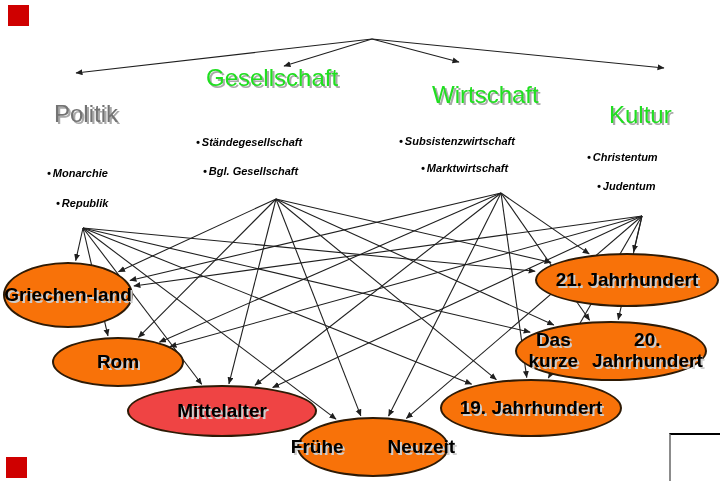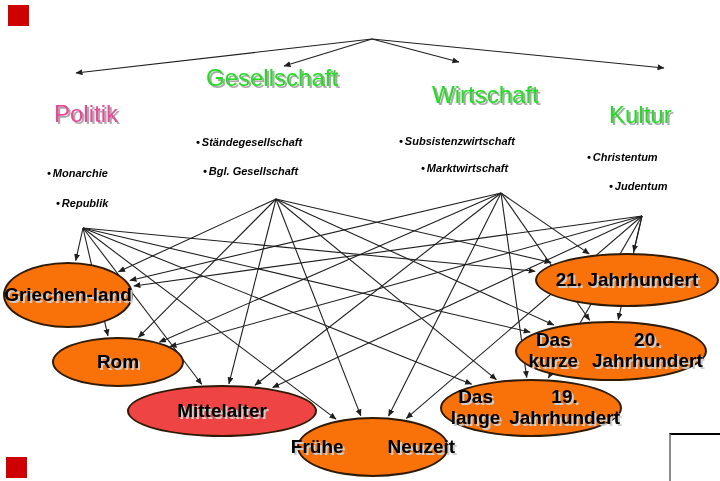--- a/index.html
+++ b/index.html
@@ -61,50 +61,49 @@
         <line x1="642" y1="216" x2="618.2147813195203" y2="319.5807910278956" stroke="#1f1f1f" stroke-width="1.1" marker-end="url(#ah)"></line>
         <line x1="642" y1="216" x2="633.6288683899855" y2="251.71682820272832" stroke="#1f1f1f" stroke-width="1.1" marker-end="url(#ah)"></line>
       </g>
   </svg>
   <div id="deco-layer">
       <div class="deco red-square" style="left: 8px; top: 5px; width: 21px; height: 21px; background: rgb(207, 0, 0);"></div>
       <div class="deco red-square" style="left: 6px; top: 457px; width: 21px; height: 21px; background: rgb(207, 0, 0);"></div>
       <div class="deco corner-box" style="left: 669px; top: 433px; width: 51px; height: 48px; border-top: 2px solid rgb(0, 0, 0); border-left: 2px solid rgb(140, 140, 140);"></div>
     </div>
   <div id="text-layer">
-      <div class="cat-header" style="left: 54px; top: 100px; color: #ec4899; text-shadow: rgb(169, 169, 169) 2px 2px 0px;">Politik</div>
+      <div class="cat-header" style="left: 54px; top: 100px; color: #737373; text-shadow: rgb(169, 169, 169) 2px 2px 0px;">Politik</div>
       <div class="bullet-item" style="left: 47px; top: 167px;"><span class="bullet-dot">•</span><span>Monarchie</span></div>
       <div class="bullet-item" style="left: 56px; top: 197px;"><span class="bullet-dot">•</span><span>Republik</span></div>
       <div class="cat-header" style="left: 206px; top: 64px; color: rgb(32, 223, 32); text-shadow: rgb(169, 169, 169) 2px 2px 0px;">Gesellschaft</div>
       <div class="bullet-item" style="left: 196px; top: 136px;"><span class="bullet-dot">•</span><span>Ständegesellschaft</span></div>
       <div class="bullet-item" style="left: 203px; top: 165px;"><span class="bullet-dot">•</span><span>Bgl. Gesellschaft</span></div>
       <div class="cat-header" style="left: 432px; top: 63px; color: rgb(32, 223, 32); text-shadow: rgb(169, 169, 169) 2px 2px 0px; margin-top: 18px;">Wirtschaft</div>
       <div class="bullet-item" style="left: 399px; top: 135px;"><span class="bullet-dot">•</span><span>Subsistenzwirtschaft</span></div>
       <div class="bullet-item" style="left: 421px; top: 162px;"><span class="bullet-dot">•</span><span>Marktwirtschaft</span></div>
       <div class="cat-header" style="left: 609px; top: 101px; color: rgb(32, 223, 32); text-shadow: rgb(169, 169, 169) 2px 2px 0px;">Kultur</div>
       <div class="bullet-item" style="left: 587px; top: 151px;"><span class="bullet-dot">•</span><span>Christentum</span></div>
-      <div class="bullet-item" style="left: 597px; top: 180px; margin-left: 12px;"><span class="bullet-dot">•</span><span>Judentum</span></div>
+      <div class="bullet-item" style="left: 597px; top: 180px;"><span class="bullet-dot">•</span><span>Judentum</span></div>
     </div>
   <div id="ellipse-layer">
       <div class="period" style="left: 3px; top: 262px; width: 130px; height: 66px; background: rgb(248, 114, 9); border: 2px solid rgb(46, 26, 5); text-shadow: rgb(205, 205, 205) 2px 2px 0px;">
         <span>Griechen-</span>
         <span>land</span>
       </div>
       <div class="period" style="left: 52px; top: 337px; width: 132px; height: 50px; background: rgb(248, 114, 9); border: 2px solid rgb(46, 26, 5); text-shadow: rgb(205, 205, 205) 2px 2px 0px;">
         <span>Rom</span>
       </div>
       <div class="period" style="left: 127px; top: 385px; width: 190px; height: 52px; background: #ef4444; border: 2px solid rgb(46, 26, 5); text-shadow: rgb(205, 205, 205) 2px 2px 0px;">
         <span>Mittelalter</span>
       </div>
       <div class="period" style="left: 297px; top: 417px; width: 152px; height: 60px; background: rgb(248, 114, 9); border: 2px solid rgb(46, 26, 5); text-shadow: rgb(205, 205, 205) 2px 2px 0px; gap: 44px;">
         <span>Frühe</span>
         <span>Neuzeit</span>
       </div>
       <div class="period" style="left: 440px; top: 379px; width: 182px; height: 58px; background: rgb(248, 114, 9); border: 2px solid rgb(46, 26, 5); text-shadow: rgb(205, 205, 205) 2px 2px 0px;">
-        <span>Das lange</span>
         <span>19. Jahrhundert</span>
       </div>
       <div class="period" style="left: 515px; top: 321px; width: 192px; height: 60px; background: rgb(248, 114, 9); border: 2px solid rgb(46, 26, 5); text-shadow: rgb(205, 205, 205) 2px 2px 0px;">
         <span>Das kurze</span>
         <span>20. Jahrhundert</span>
       </div>
       <div class="period" style="left: 535px; top: 253px; width: 184px; height: 54px; background: rgb(248, 114, 9); border: 2px solid rgb(46, 26, 5); text-shadow: rgb(205, 205, 205) 2px 2px 0px;">
         <span>21. Jahrhundert</span>
       </div>
     </div>

